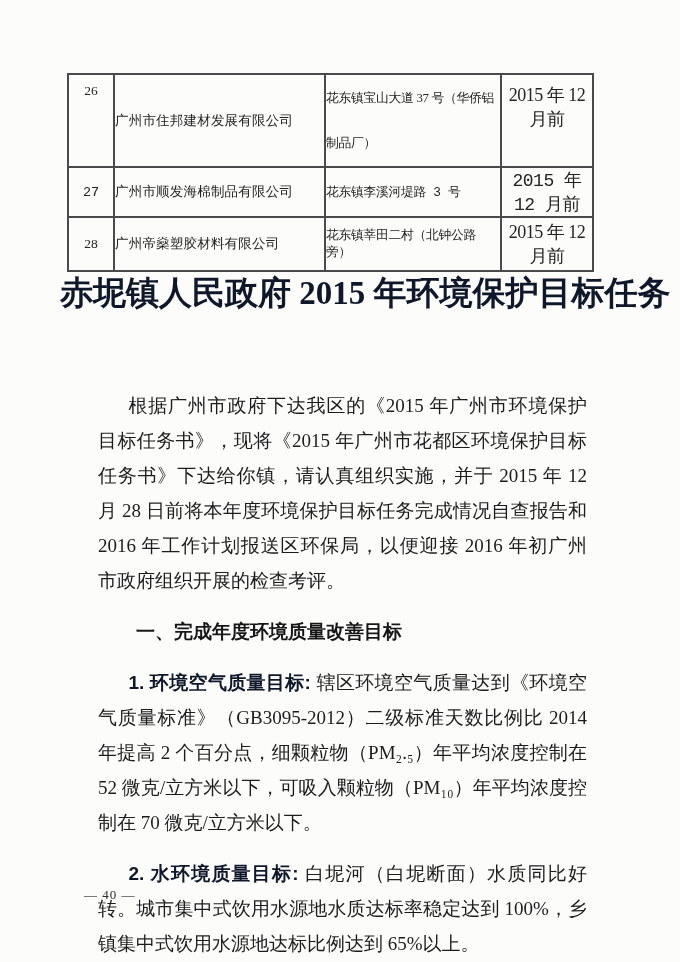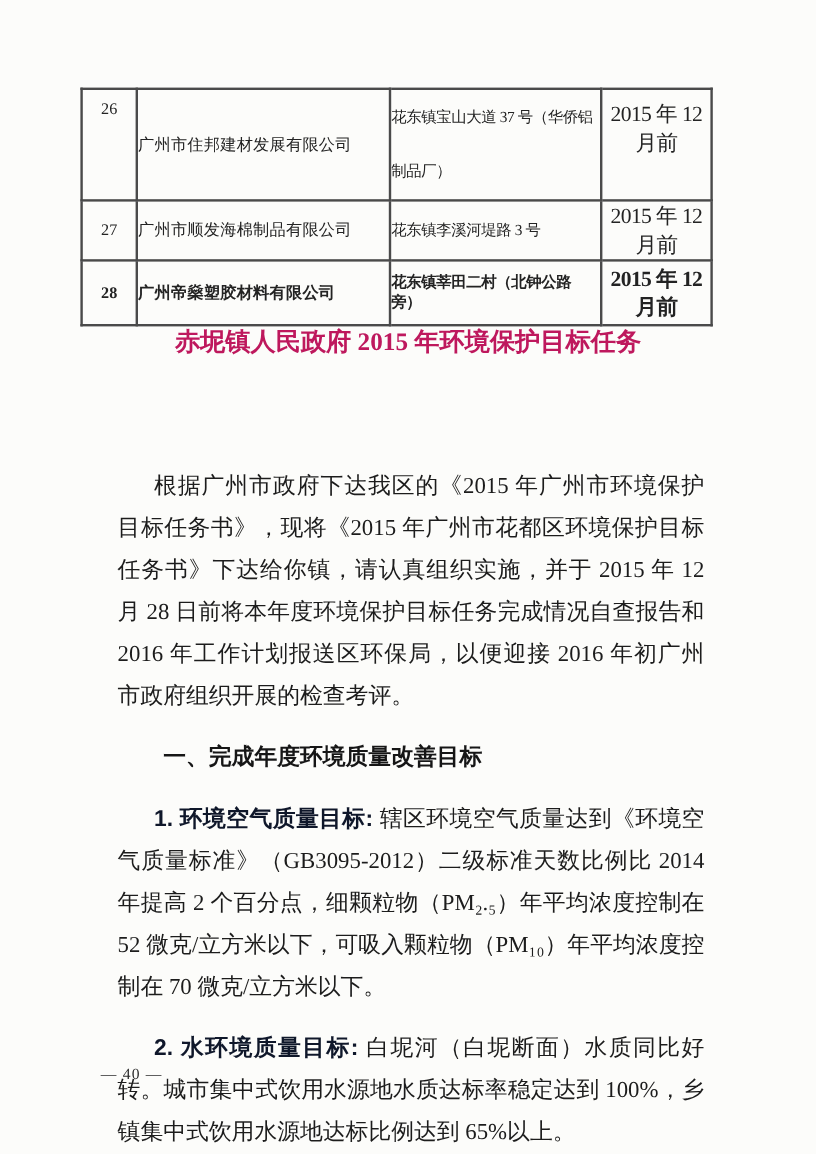--- a/index.html
+++ b/index.html
@@ -24,43 +24,43 @@
     table-layout: fixed;
     font-size: 13.5px;
     color: #232323;
   }
   table.enterprise td {
     border: 2px solid #4a4a4a;
     padding: 0;
     overflow: hidden;
   }
   tr.r1 { height: 74px; }
-  tr.r2 { height: 30px; }
-  tr.r3 { height: 54px; font-weight: bold; }
+  tr.r2 { height: 30px; font-family: Liberation Mono, monospace; }
+  tr.r3 { height: 54px; }
   .c-no   { text-align: center; }
   .c-company { padding-left: 11px; letter-spacing: 0.2px; }
   .c-addr { padding-left: 9px; padding-right: 3px; font-size: 12.8px; letter-spacing: -0.3px; }
   .c-date { text-align: center; font-size: 18px; letter-spacing: -0.5px; }
   tr.r1 .c-no   { vertical-align: top; padding-top: 8px; }
   tr.r1 .c-date { vertical-align: top; padding-top: 8px; }
   tr.r1 .c-addr { vertical-align: top; padding-top: 1px; line-height: 45px; }
   tr.r1 .c-company { vertical-align: middle; }
   tr.r2 td, tr.r3 td { vertical-align: middle; }
 
   
   .doc-title {
     position: absolute;
     left: 60px;
     top: 271px;
     width: 560px;
     text-align: center;
-    font-size: 21px;
+    font-size: 33px;
     font-weight: 700;
     white-space: nowrap;
-    color: #be185d;
+    color: #0f172a;
   }
 
   
   .content {
     position: absolute;
     left: 82px;
     top: 372px;
     width: 521px;
     font-size: 19px;
     line-height: 35px;

